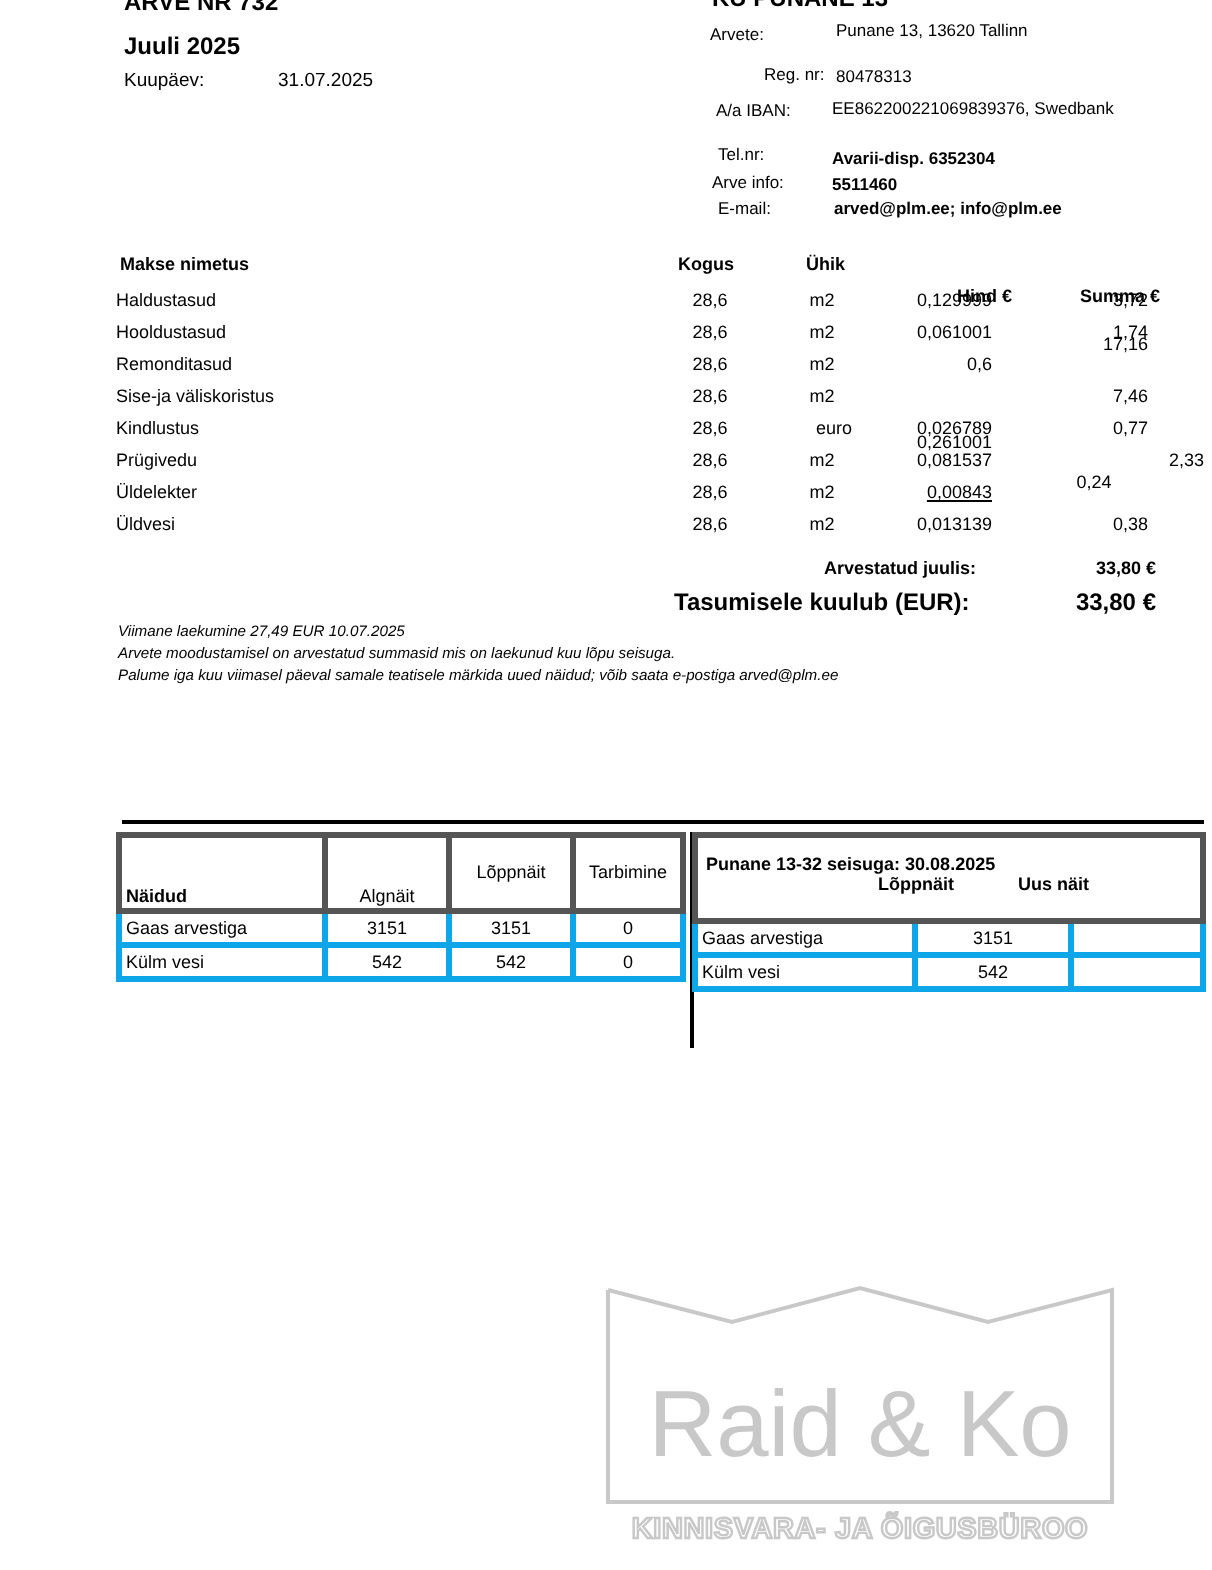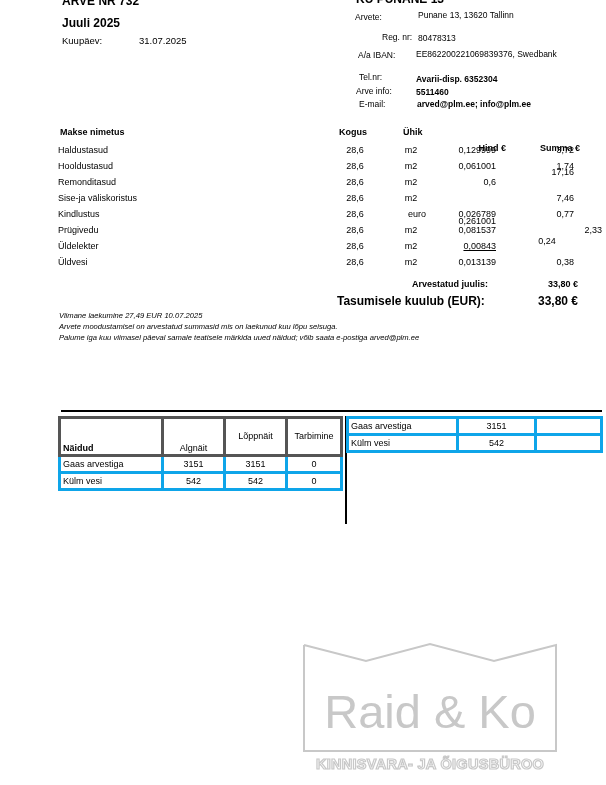--- a/index.html
+++ b/index.html
@@ -164,20 +164,29 @@
     <td>Külm vesi</td>
     <td class="c">542</td>
     <td class="c">542</td>
     <td class="c">0</td>
   </tr>
 </tbody>
   </table>
 
 <table class="meters" id="meters-right">
   <tbody>
+      <tr class="hdr">
+    <td colspan="3" class="b" style="padding-left:4px;padding-top:8px;">
+      <div>Punane 13-32 seisuga: 30.08.2025</div>
+      <div style="position:relative;height:11px;">
+        <span style="position:absolute;left:86px;">Lõppnäit</span>
+        <span style="position:absolute;left:156px;">Uus näit</span>
+      </div>
+    </td>
+  </tr>
   <tr>
     <td style="width:103px;">Gaas arvestiga</td>
     <td class="c" style="width:71px;">3151</td>
     <td></td>
   </tr>
   <tr>
     <td>Külm vesi</td>
     <td class="c">542</td>
     <td></td>
   </tr>

